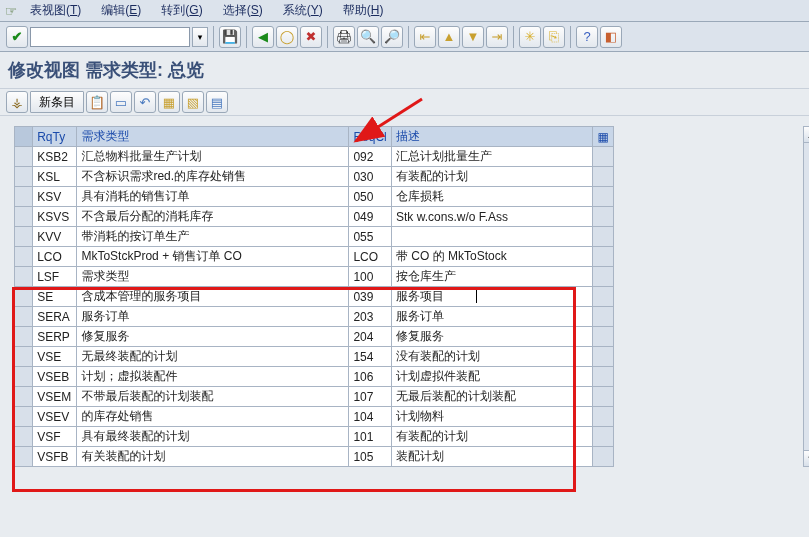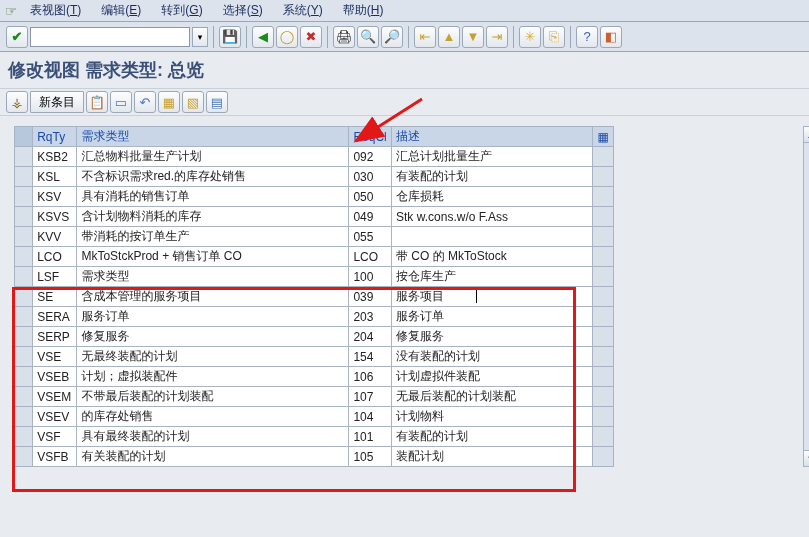--- a/index.html
+++ b/index.html
@@ -128,21 +128,21 @@
             <td class="sel"></td>
             <td>KSV</td>
             <td>具有消耗的销售订单</td>
             <td>050</td>
             <td class="">仓库损耗</td>
             <td class="sel"></td>
           </tr>
           <tr>
             <td class="sel"></td>
             <td>KSVS</td>
-            <td>含计划物料消耗的库存</td>
+            <td>不含最后分配的消耗库存</td>
             <td>049</td>
             <td class="">Stk w.cons.w/o F.Ass</td>
             <td class="sel"></td>
           </tr>
           <tr>
             <td class="sel"></td>
             <td>KVV</td>
             <td>带消耗的按订单生产</td>
             <td>055</td>
             <td class=""></td>

